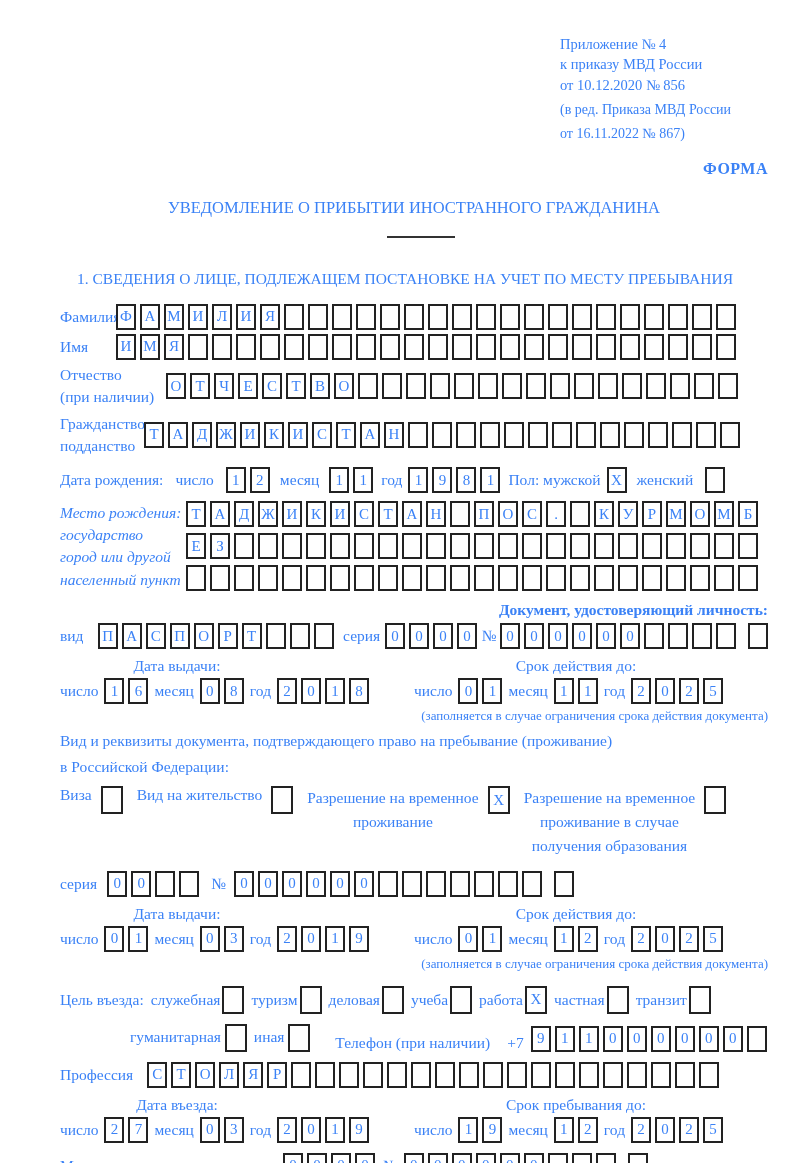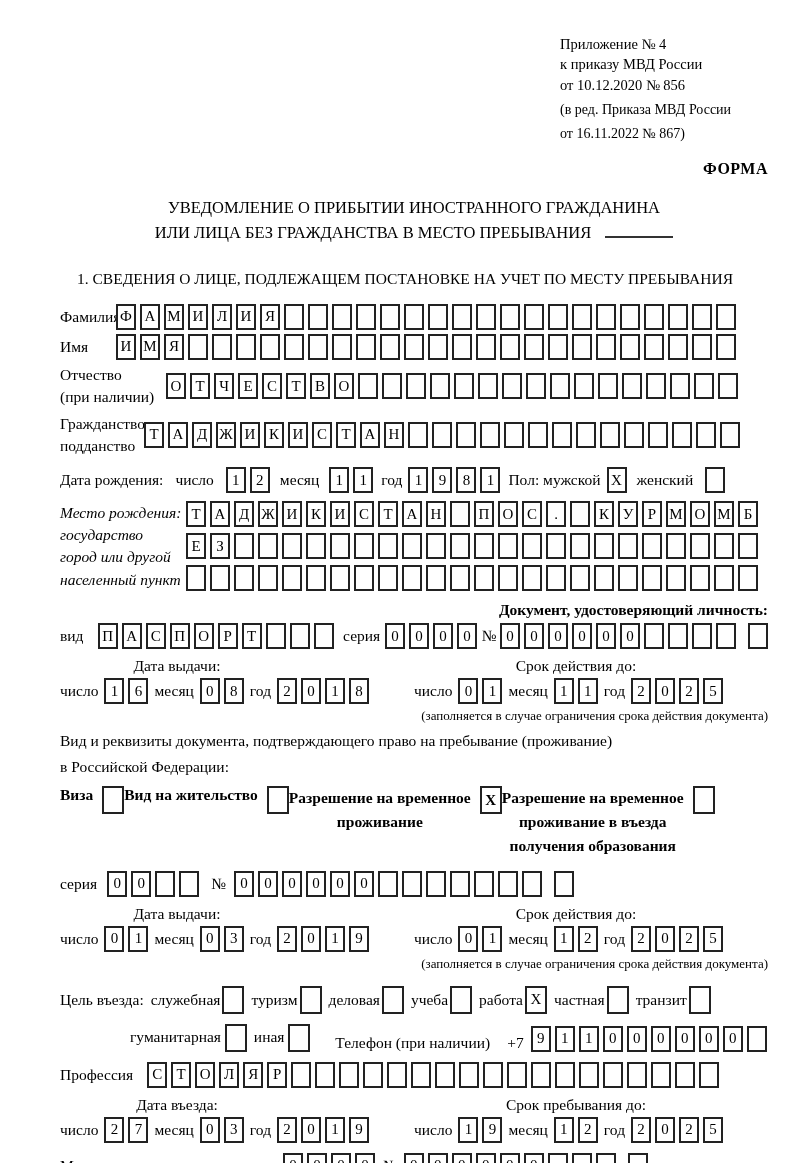--- a/index.html
+++ b/index.html
@@ -1,17 +1,17 @@
 <!DOCTYPE html>
 <html><head>
 <meta charset="utf-8">
 <style>
   html,body{margin:0;padding:0;background:#e8e8e8;}
   .page{
-    width:800px;height:1163px;background:#ffffff;color:#000000;
+    width:800px;height:1163px;background:#ffffff;color:#3b82f6;
     font-family:"Liberation Serif","DejaVu Serif",serif;font-size:15.5px;
     box-sizing:border-box;padding:34px 32px 0 60px;overflow:hidden;position:relative;
   }
   
   .cells{display:inline-flex;gap:4px;vertical-align:middle;flex:none;}
   .cell{
     width:20px;height:26px;box-sizing:border-box;border:2px solid #222;
     display:inline-flex;align-items:center;justify-content:center;
     font-size:15px;flex:none;background:#fff;line-height:1;
   }
@@ -36,21 +36,21 @@
   .midhead{text-align:right;font-weight:bold;margin-top:10px;font-size:15.5px;}
   
   .dates{display:flex;margin-top:8px;}
   .dcol{width:50%;}
   .dcol .dlabel{text-align:center;margin-bottom:3px;}
   .dcol.left .dlabel{margin-left:-120px;}
   .dcol.right .dlabel{margin-left:-30px;}
   .dfields{display:flex;align-items:center;gap:6px;}
   .dnote{font-size:13px;margin-top:4px;text-align:right;white-space:nowrap;}
   
-  .resopts{display:flex;align-items:flex-start;margin-top:10px;font-weight:bold;}
+  .resopts{display:flex;align-items:flex-start;margin-top:10px;gap:14px;}
   .opt{display:flex;align-items:flex-start;gap:9px;}
   .optlines{text-align:center;line-height:1.55;}
   
   .purp{display:flex;align-items:center;gap:7px;margin-top:14px;flex-wrap:nowrap;}
   .purp .pair{display:flex;align-items:center;gap:2px;}
   .purp2{display:flex;align-items:flex-end;gap:7px;margin-top:10px;margin-left:70px;}
   .phone-lbl{margin-left:18px;margin-right:10px;}
 </style>
 </head>
 <body>
@@ -61,21 +61,21 @@
     <div>Приложение № 4</div>
     <div>к приказу МВД России</div>
     <div>от 10.12.2020 № 856</div>
     <div class="grp2">(в ред. Приказа МВД России</div>
     <div class="grp2">от 16.11.2022 № 867)</div>
   </div>
   <div class="forma">ФОРМА</div>
 
   <div class="title">
     <div>УВЕДОМЛЕНИЕ О ПРИБЫТИИ ИНОСТРАННОГО ГРАЖДАНИНА</div>
-    <div><span>ИЛИ ЛИЦА БЕЗ ГРАЖДАНСТВА В МЕСТО ПРЕБЫВАНИЯ</span><span class="blank"></span></div>
+    <div><span class="blank"></span></div>
   </div>
 
   <div class="sec1">1. СВЕДЕНИЯ О ЛИЦЕ, ПОДЛЕЖАЩЕМ ПОСТАНОВКЕ НА УЧЕТ ПО МЕСТУ ПРЕБЫВАНИЯ</div>
 
   <div class="row mt16">
     <span class="lbl w-sur">Фамилия</span>
     <span class="cells">
         <span class="cell">Ф</span>
         <span class="cell">А</span>
         <span class="cell">М</span>
@@ -446,21 +446,21 @@
         <div>Разрешение на временное</div>
         <div>проживание</div>
       </span>
       <span class="cells lg">
           <span class="cell">X</span>
         </span>
     </span>
     <span class="opt">
       <span class="optlines">
         <div>Разрешение на временное</div>
-        <div>проживание в въезда</div>
+        <div>проживание в случае</div>
         <div>получения образования</div>
       </span>
       <span class="cells lg">
           <span class="cell"></span>
         </span>
     </span>
   </div>
 
   <div class="row mt12">
     <span>серия</span>

